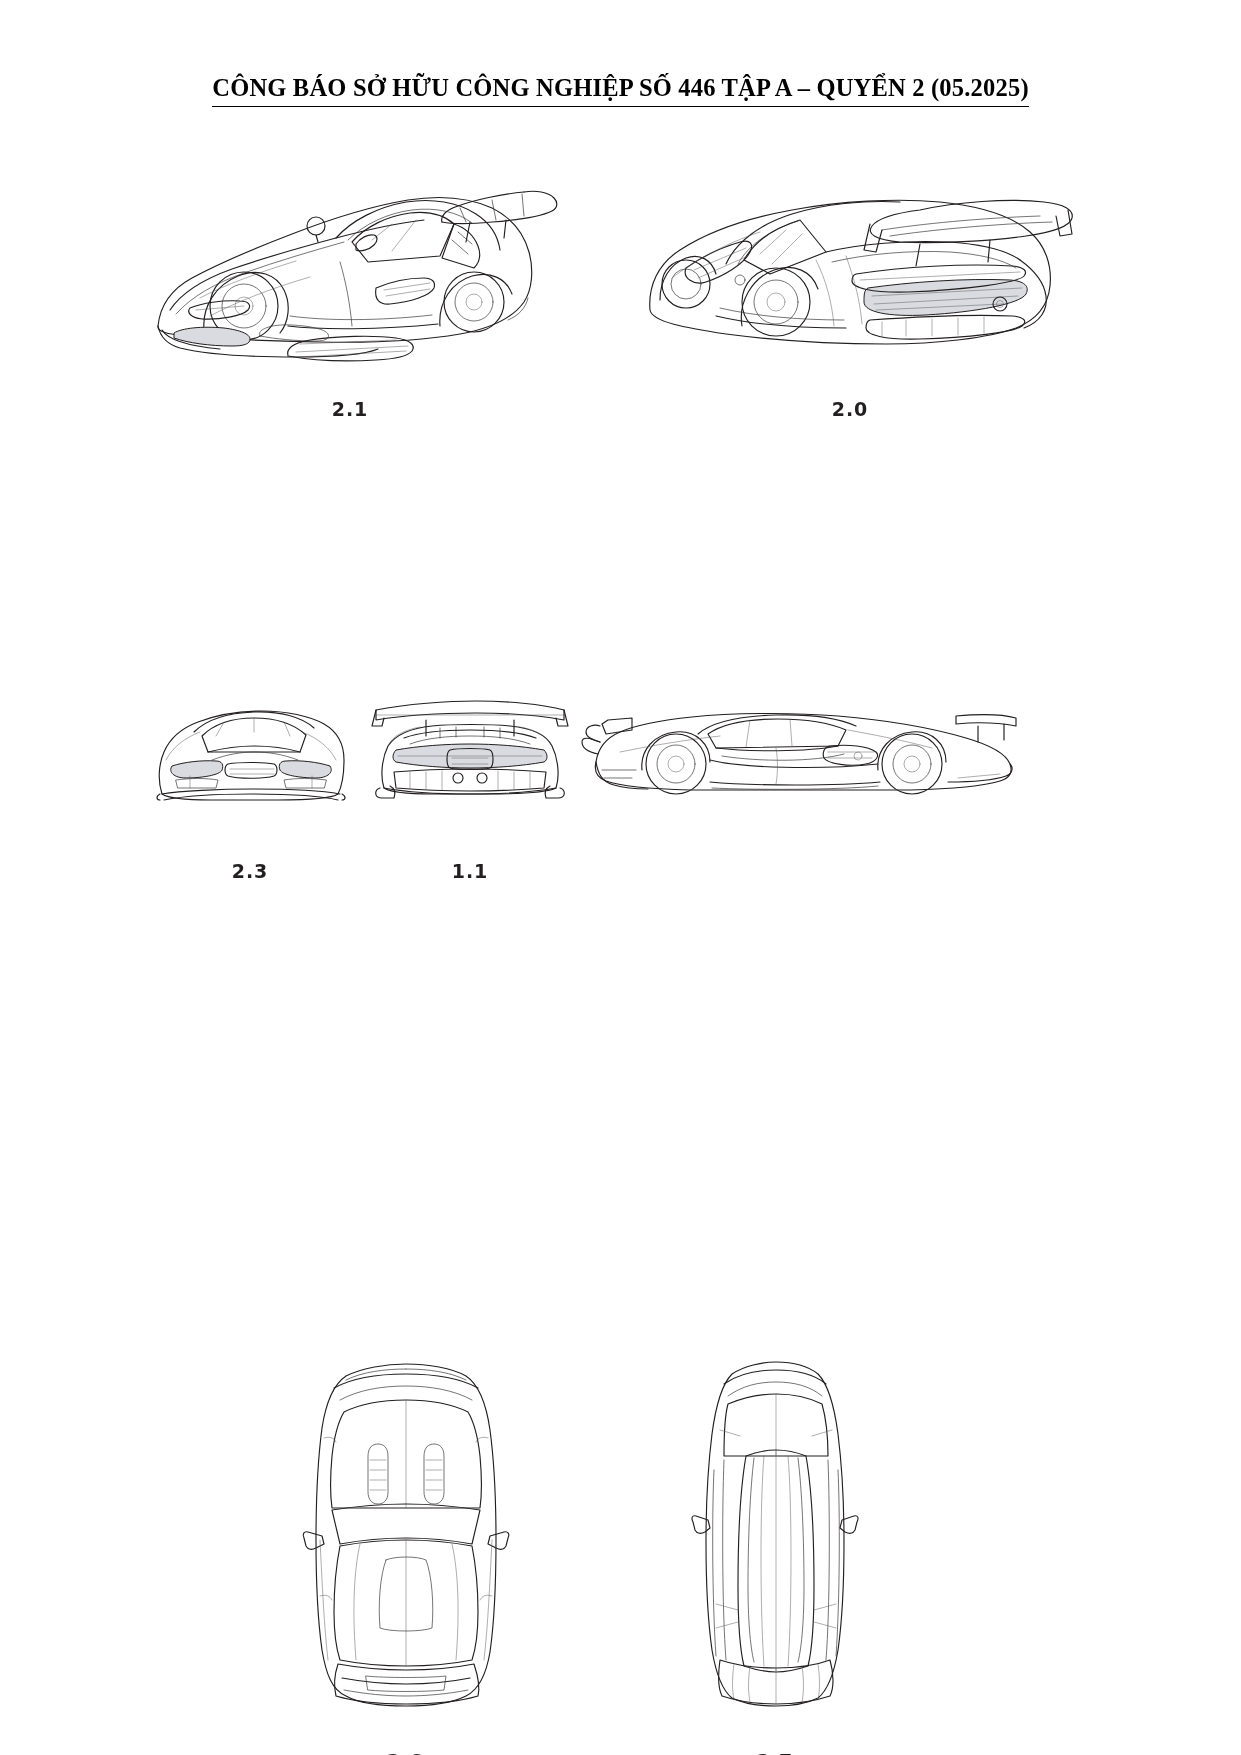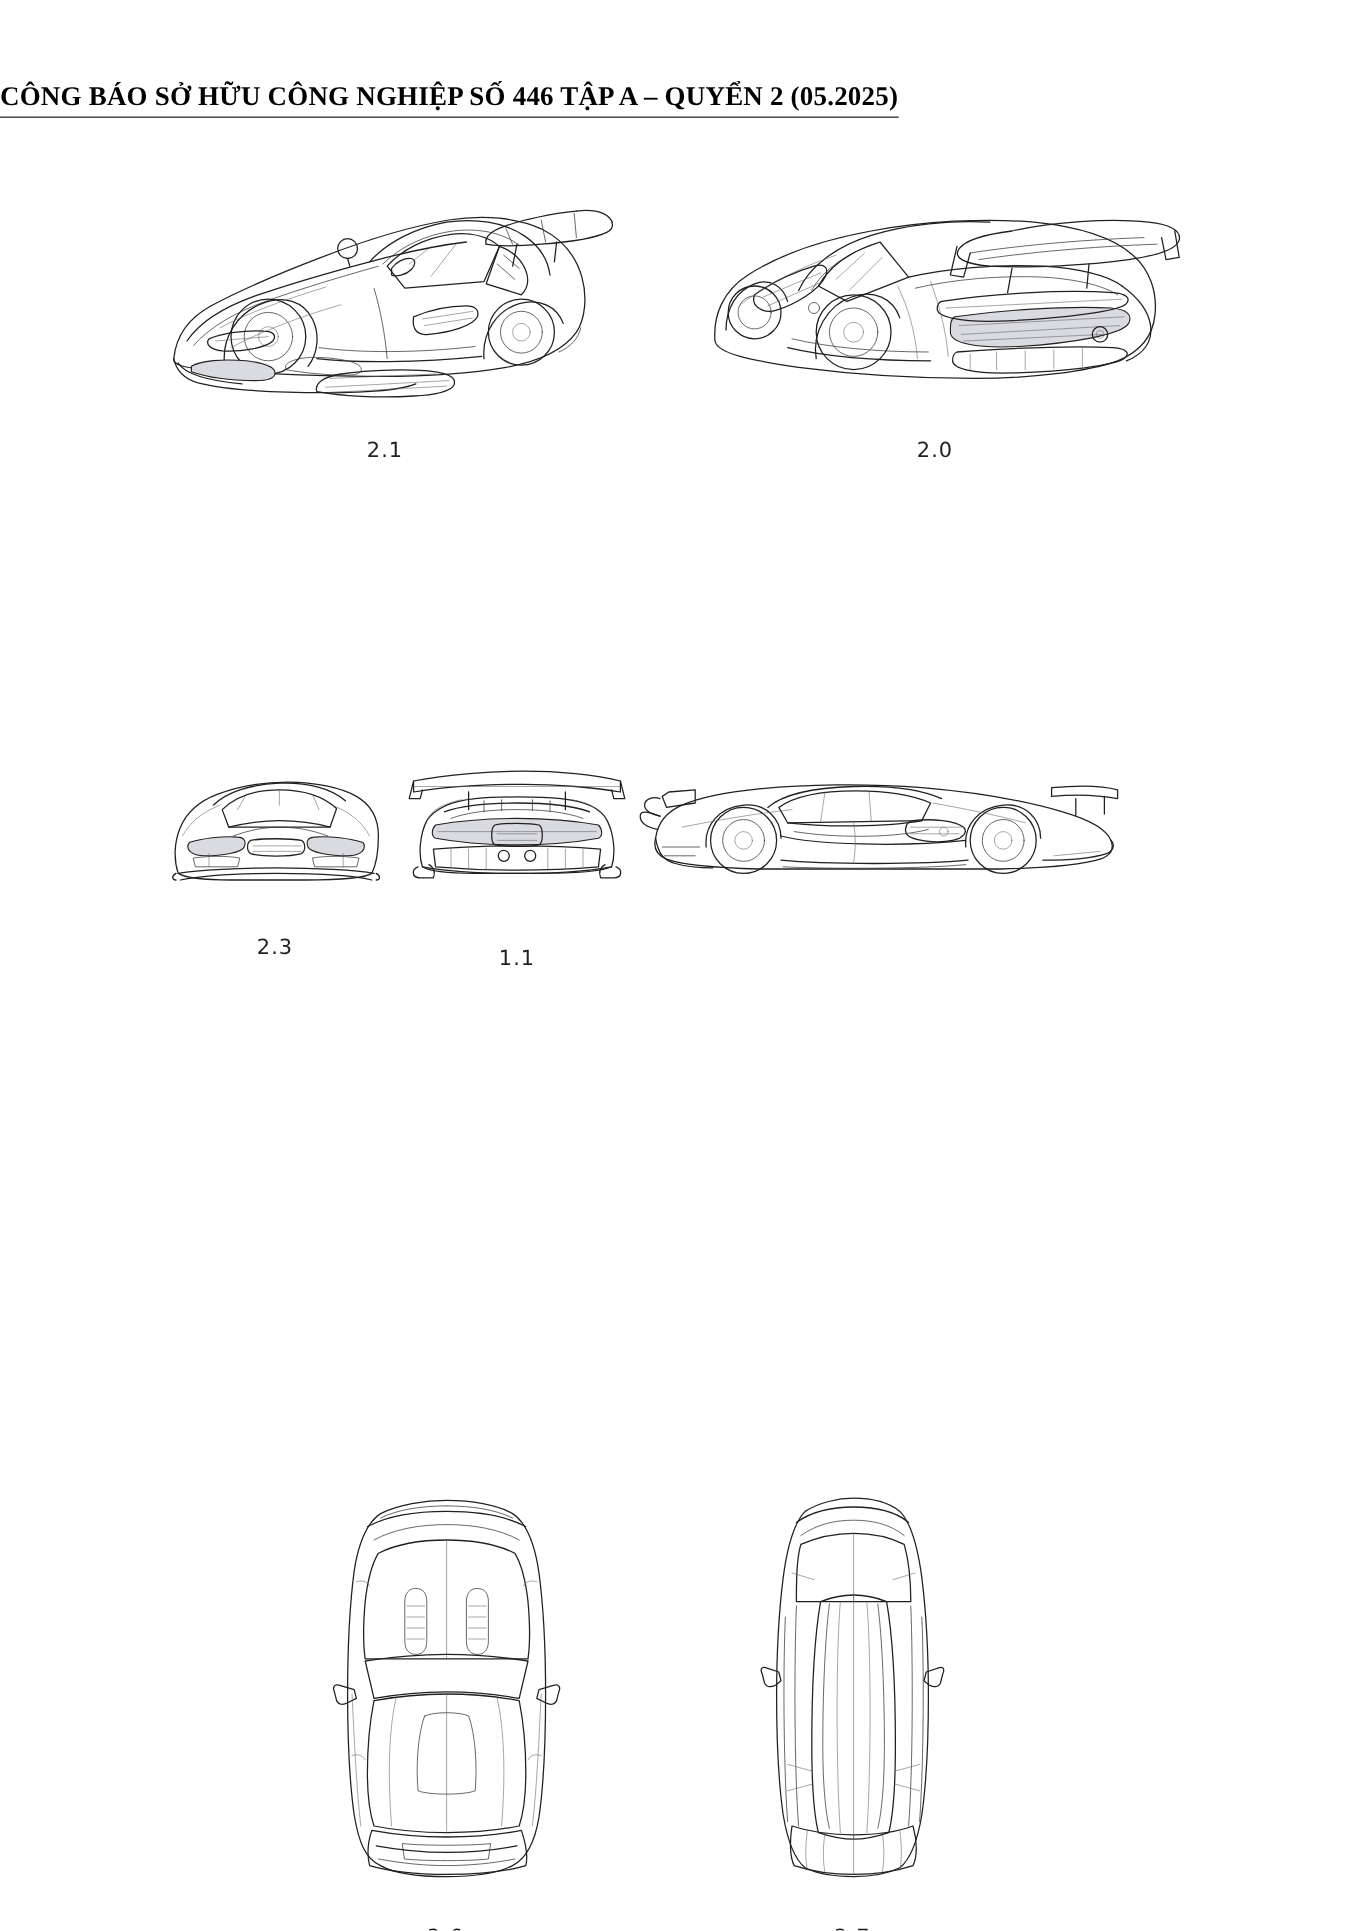--- a/index.html
+++ b/index.html
@@ -20,38 +20,39 @@
     width: 1241px;
     height: 1755px;
     box-sizing: border-box;
   }
   
   .header {
     position: absolute;
     top: 74px;
     left: 0;
     width: 1241px;
-    text-align: left;
+    text-align: center;
   }
   .header-title {
     display: inline-block;
     font-family: "Liberation Serif", serif;
     font-weight: bold;
     font-size: 24.5px;
     letter-spacing: 0.2px;
     padding-bottom: 4px;
     border-bottom: 1.6px solid #000;
     white-space: nowrap;
   }
   
   .figures {
     position: absolute;
     top: 130px;
     left: 0;
     width: 1241px;
+    font-weight: bold;
   }
   .fig-row {
     position: relative;
     width: 1241px;
   }
   .fig {
     position: absolute;
   }
   .fig-caption {
     position: absolute;
@@ -257,21 +258,21 @@
           <path class="ln" d="M14,110 C34,106 70,104 102,104 C136,104 172,106 188,110"></path>
 
           <path class="ln-thin" d="M26,90 C40,88 56,88 68,90 L66,98 L28,98 Z"></path>
           <path class="ln-thin" d="M176,90 C162,88 146,88 134,90 L136,98 L174,98 Z"></path>
 
           <path class="ln-hair" d="M16,70 C22,58 34,48 50,42 M186,70 C180,58 168,48 152,42"></path>
           <path class="ln-hair" d="M40,98 L40,86 M162,98 L162,86"></path>
 
           <path class="ln" d="M10,104 C6,106 6,110 10,110 M192,104 C196,106 196,110 192,110"></path>
         </svg>
-        <div class="fig-caption" style="left:0; top:160px; width:200px;">2.3</div>
+        <div class="fig-caption" style="left:0; top:170px; width:200px;">2.3</div>
       </div>
 
       <div class="fig" style="left:370px; top:190px;">
         <svg width="200" height="130" viewBox="0 0 200 130">
 
           <path class="ln" d="M6,30 C36,24 78,21 106,21 C136,21 172,24 194,30 L194,40 C172,36 136,33 106,33 C78,33 36,35 6,40 Z"></path>
           <path class="ln-hair" d="M6,35 L194,35"></path>
           <path class="ln" d="M6,30 L2,46 L12,46 L14,38"></path>
           <path class="ln" d="M194,30 L198,46 L188,46 L186,38"></path>
 

